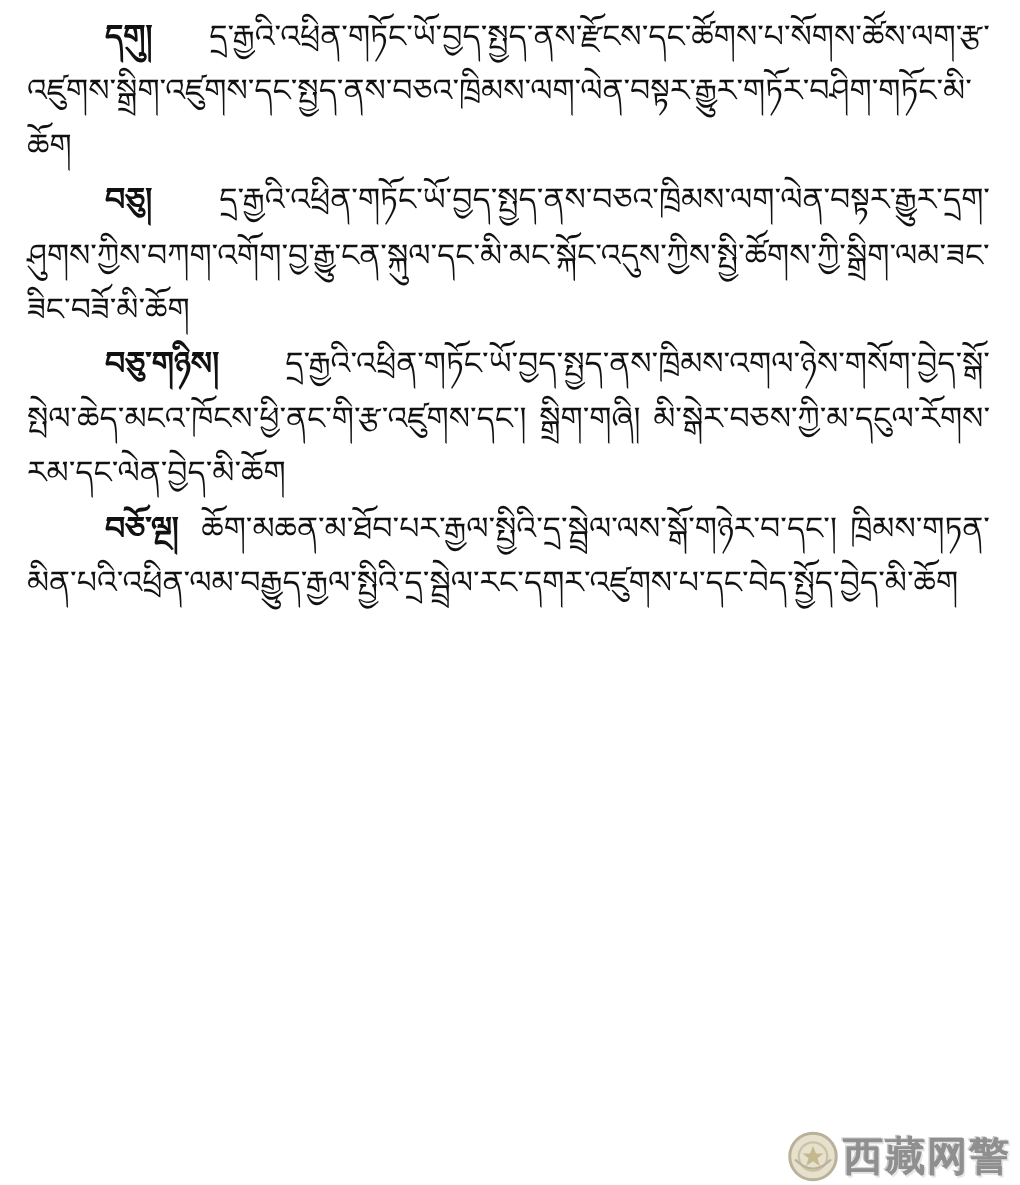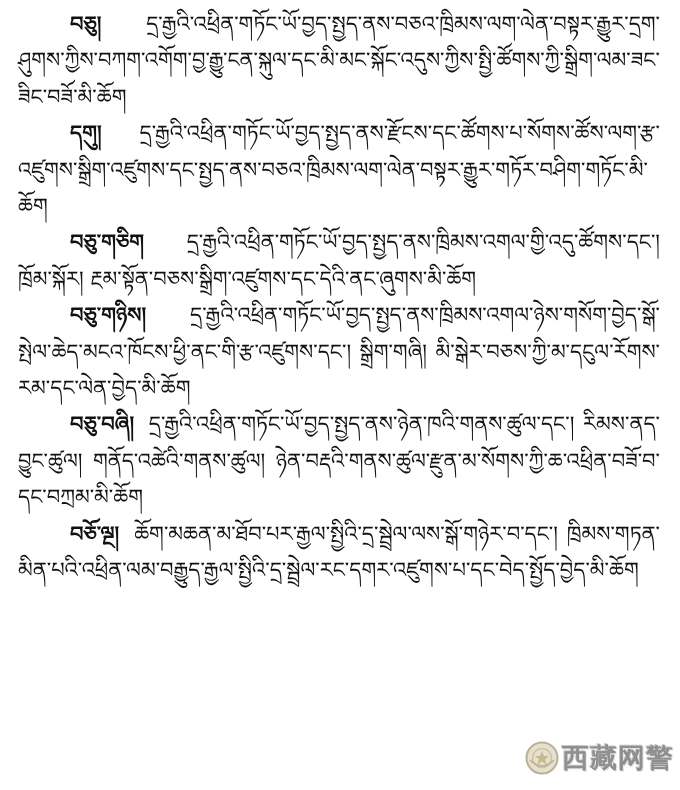--- a/index.html
+++ b/index.html
@@ -23,21 +23,21 @@
     text-indent: 52px;
     word-break: break-word;
   }
   .para .num {
     font-weight: bold;
     margin-right: 6px;
   }
   .watermark {
     position: absolute;
     right: 6px;
-    bottom: 14px;
+    bottom: 1px;
     display: flex;
     align-items: center;
     gap: 2px;
     background: rgba(255,255,255,0.65);
     padding-left: 2px;
     justify-content: center;
   }
   .badge {
     width: 36px;
     height: 36px;
@@ -51,44 +51,36 @@
     text-shadow: 1px 1px 0 #e6e6e6, -1px -1px 0 #c9c9c9;
     white-space: nowrap;
   }
 </style>
 </head>
 <body>
 
 <div class="page">
 
   <p class="para">
-    <span class="num">བཅུ།</span>
-    <span>དྲ་རྒྱའི་འཕྲིན་གཏོང་ཡོ་བྱད་སྤྱད་ནས་བཅའ་ཁྲིམས་ལག་ལེན་བསྟར་རྒྱུར་དྲག་ཤུགས་ཀྱིས་བཀག་འགོག་བྱ་རྒྱུ་ངན་སྐུལ་དང་མི་མང་སྐོང་འདུས་ཀྱིས་སྤྱི་ཚོགས་ཀྱི་སྒྲིག་ལམ་ཟང་ཟིང་བཟོ་མི་ཆོག</span>
-  </p>
-
-  <p class="para">
     <span class="num">དགུ།</span>
     <span>དྲ་རྒྱའི་འཕྲིན་གཏོང་ཡོ་བྱད་སྤྱད་ནས་རྫོངས་དང་ཚོགས་པ་སོགས་ཚོས་ལག་རྩ་འཛུགས་སྒྲིག་འཛུགས་དང་སྤྱད་ནས་བཅའ་ཁྲིམས་ལག་ལེན་བསྟར་རྒྱུར་གཏོར་བཤིག་གཏོང་མི་ཆོག</span>
   </p>
 
   <p class="para">
-    <span class="num">བཅུ་གཅིག</span>
-    <span>དྲ་རྒྱའི་འཕྲིན་གཏོང་ཡོ་བྱད་སྤྱད་ནས་ཁྲིམས་འགལ་གྱི་འདུ་ཚོགས་དང་། ཁྲོམ་སྐོར། རྔམ་སྟོན་བཅས་སྒྲིག་འཛུགས་དང་དེའི་ནང་ཞུགས་མི་ཆོག</span>
+    <span class="num">བཅུ།</span>
+    <span>དྲ་རྒྱའི་འཕྲིན་གཏོང་ཡོ་བྱད་སྤྱད་ནས་བཅའ་ཁྲིམས་ལག་ལེན་བསྟར་རྒྱུར་དྲག་ཤུགས་ཀྱིས་བཀག་འགོག་བྱ་རྒྱུ་ངན་སྐུལ་དང་མི་མང་སྐོང་འདུས་ཀྱིས་སྤྱི་ཚོགས་ཀྱི་སྒྲིག་ལམ་ཟང་ཟིང་བཟོ་མི་ཆོག</span>
   </p>
+
 
   <p class="para">
     <span class="num">བཅུ་གཉིས།</span>
     <span>དྲ་རྒྱའི་འཕྲིན་གཏོང་ཡོ་བྱད་སྤྱད་ནས་ཁྲིམས་འགལ་ཉེས་གསོག་བྱེད་སྒོ་སྤེལ་ཆེད་མངའ་ཁོངས་ཕྱི་ནང་གི་རྩ་འཛུགས་དང་། སྒྲིག་གཞི། མི་སྒེར་བཅས་ཀྱི་མ་དངུལ་རོགས་རམ་དང་ལེན་བྱེད་མི་ཆོག</span>
   </p>
 
 
-  <p class="para">
-    <span class="num">བཅུ་བཞི།</span>
-    <span>དྲ་རྒྱའི་འཕྲིན་གཏོང་ཡོ་བྱད་སྤྱད་ནས་ཉེན་ཁའི་གནས་ཚུལ་དང་། རིམས་ནད་བྱུང་ཚུལ། གནོད་འཚེའི་གནས་ཚུལ། ཉེན་བརྡའི་གནས་ཚུལ་རྫུན་མ་སོགས་ཀྱི་ཆ་འཕྲིན་བཟོ་བ་དང་བཀྲམ་མི་ཆོག</span>
-  </p>
 
   <p class="para">
     <span class="num">བཅོ་ལྔ།</span>
     <span>ཆོག་མཆན་མ་ཐོབ་པར་རྒྱལ་སྤྱིའི་དྲ་སྦྲེལ་ལས་སྒོ་གཉེར་བ་དང་། ཁྲིམས་གཏན་མིན་པའི་འཕྲིན་ལམ་བརྒྱུད་རྒྱལ་སྤྱིའི་དྲ་སྦྲེལ་རང་དགར་འཛུགས་པ་དང་བེད་སྤྱོད་བྱེད་མི་ཆོག</span>
   </p>
 
 
   <div class="watermark">
     <svg class="badge" viewBox="0 0 36 36" aria-hidden="true">
       <circle cx="18" cy="18" r="15.5" fill="#e6e0cc" stroke="#b9b29a" stroke-width="2"></circle>

